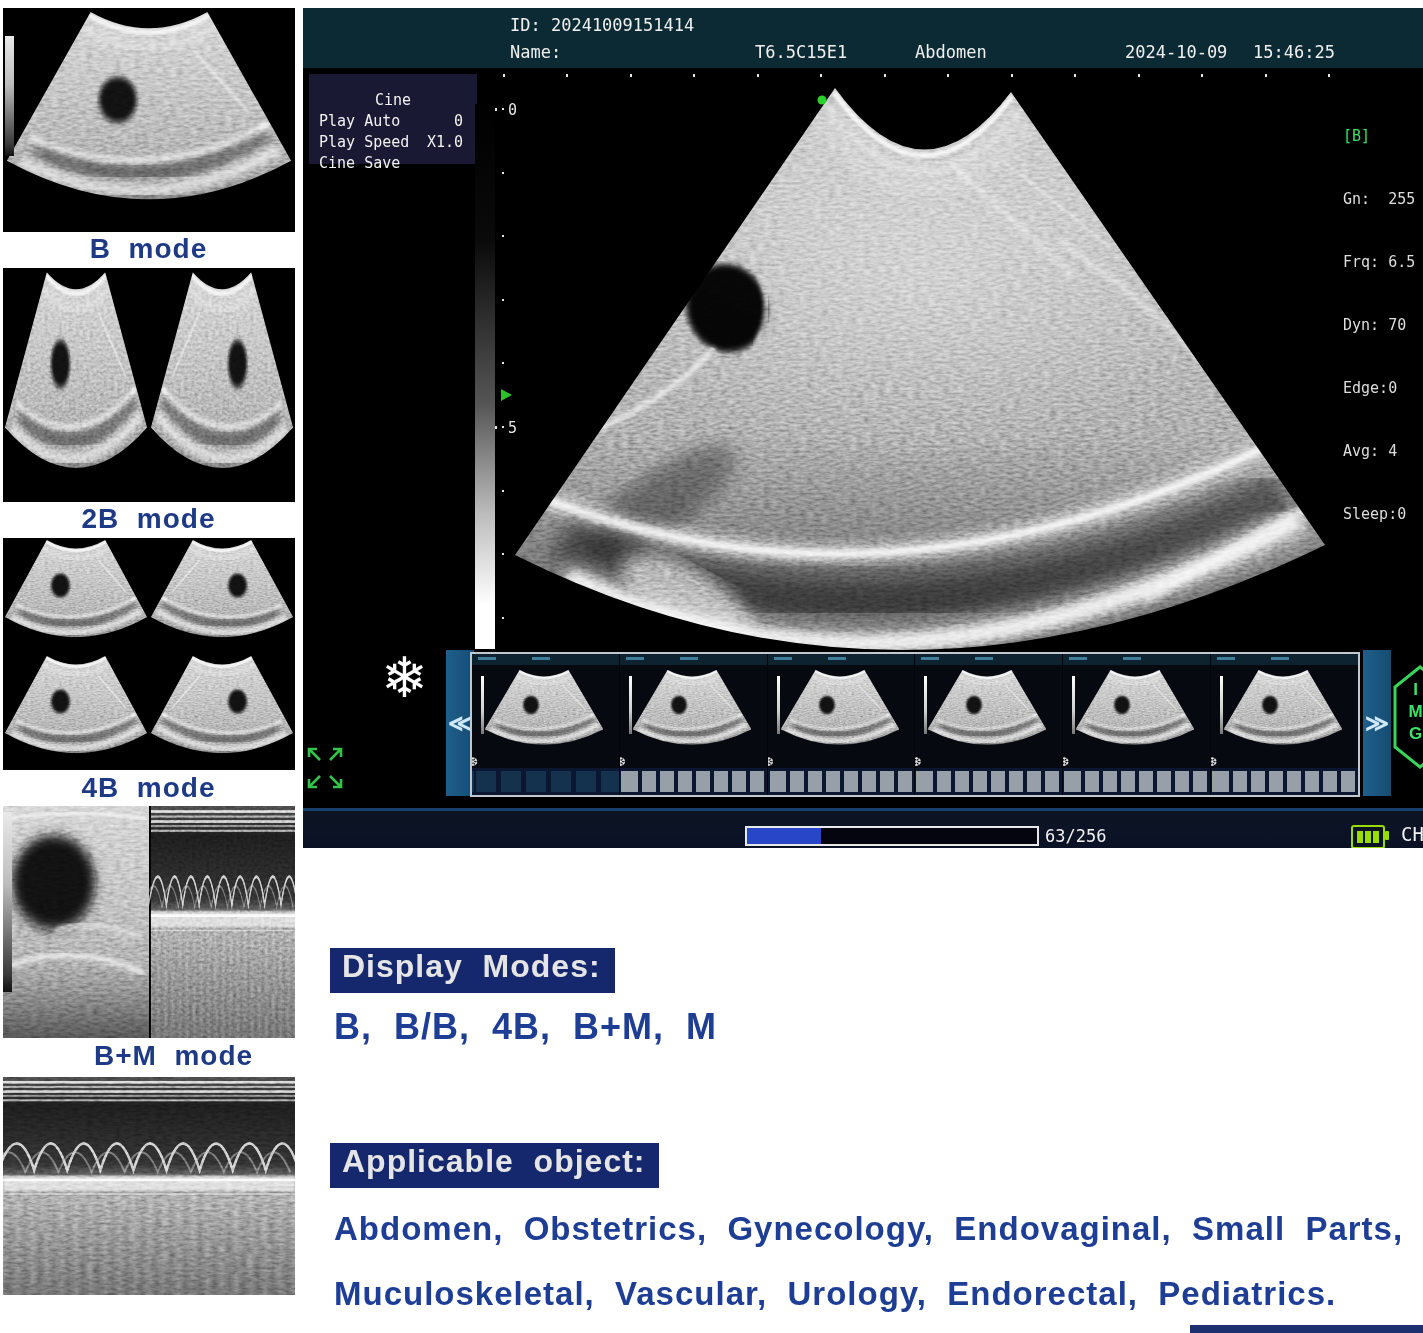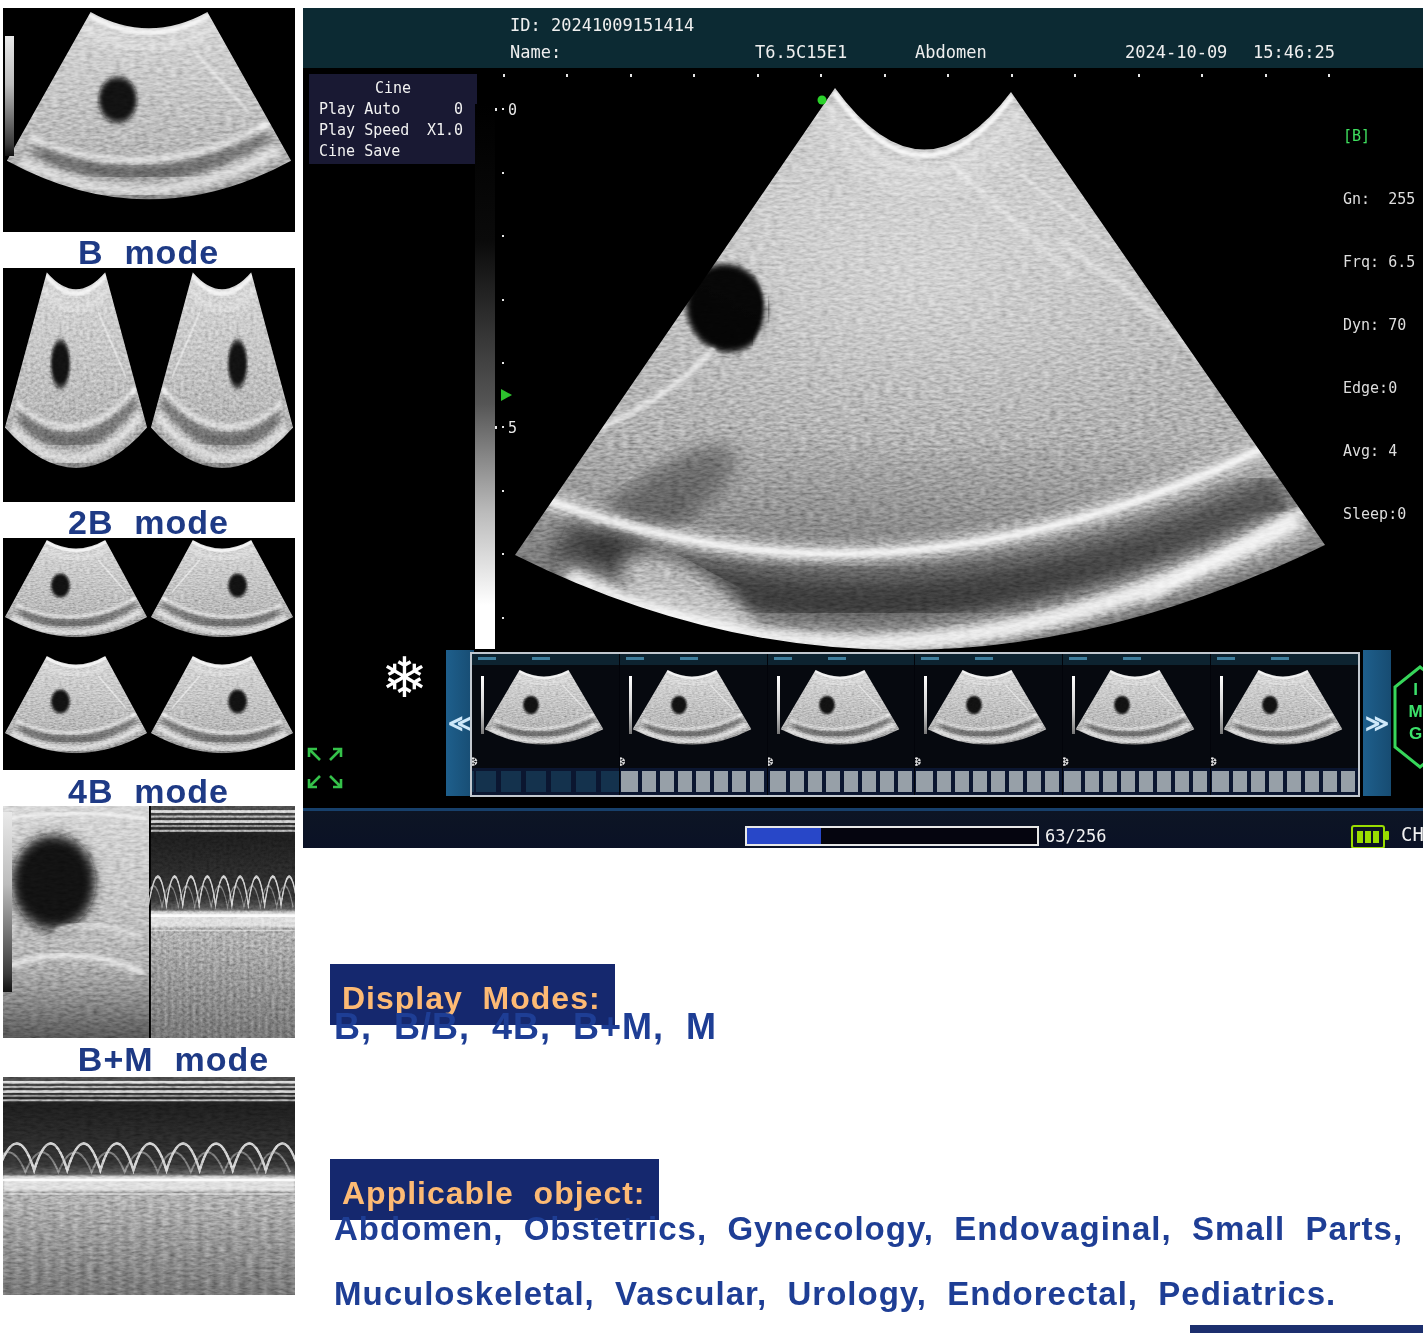--- a/index.html
+++ b/index.html
@@ -2,29 +2,29 @@
 <html><head>
 <meta charset="utf-8">
 <style>
   html,body{margin:0;padding:0;background:#fff;}
   #stage{position:relative;width:1423px;height:1333px;background:#fff;overflow:hidden;
          font-family:"Liberation Sans",sans-serif;}
   .abs{position:absolute;}
   
   .thumb{position:absolute;left:3px;width:292px;background:#000;overflow:hidden;}
   .mode-label{position:absolute;left:0;width:297px;text-align:center;
-      font-weight:bold;font-size:34px;color:#1e3a85;letter-spacing:1px;white-space:pre;}
+      font-weight:bold;font-size:28px;color:#1e3a85;letter-spacing:1px;white-space:pre;}
   .mini-graybar{position:absolute;width:9px;background:linear-gradient(to bottom,#e9e9e9,#bdbdbd 40%,#3a3a3a 90%,#111);}
   
   #screen{position:absolute;left:303px;top:8px;width:1120px;height:840px;background:#000;overflow:hidden;}
   #scr-header{position:absolute;left:0;top:0;width:1120px;height:60px;background:#0c2a33;
       font-family:"DejaVu Sans Mono",monospace;color:#efefef;font-size:17px;}
   #scr-header span{position:absolute;white-space:pre;}
   #cine-panel{position:absolute;left:6px;top:66px;width:168px;height:90px;background:#191933;
-      font-family:"DejaVu Sans Mono",monospace;color:#f2f2f2;font-size:15px;padding-top:4px;box-sizing:border-box;}
+      font-family:"DejaVu Sans Mono",monospace;color:#f2f2f2;font-size:15px;padding-top:16px;box-sizing:border-box;}
   .cine-row{display:flex;padding:0 14px 0 10px;line-height:21px;}
   .cine-row .val{margin-left:auto;}
   .cine-title{text-align:center;line-height:21px;}
   #params{position:absolute;left:1040px;top:76px;width:80px;
       font-family:"DejaVu Sans Mono",monospace;font-size:15px;color:#dedede;line-height:21px;white-space:pre;}
   #mode-badge{color:#3fe05f;}
   .hruler{position:absolute;left:200px;top:66px;width:833px;height:3px;
       background:repeating-linear-gradient(to right,#e6e6e6 0 2px,transparent 2px 63.5px);}
   .vruler{position:absolute;left:199px;top:100px;width:2px;height:545px;
       background:repeating-linear-gradient(to bottom,#e6e6e6 0 2px,transparent 2px 63.6px);}
@@ -60,22 +60,22 @@
   #progress{position:absolute;left:442px;top:15px;width:294px;height:20px;border:2px solid #e8e8e8;
       background:#05050f;box-sizing:border-box;}
   #progress-fill{height:100%;background:#2847c8;}
   #counter{position:absolute;left:742px;top:15px;color:#f2f2f2;font-family:"DejaVu Sans Mono",monospace;font-size:17px;}
   #battery{position:absolute;left:1048px;top:14px;width:30px;height:20px;border:2px solid #9add00;border-radius:3px;
       display:flex;align-items:center;justify-content:center;gap:2px;}
   #battery::after{content:"";position:absolute;right:-6px;top:4px;width:4px;height:9px;background:#9add00;border-radius:1px;}
   #battery span{width:6px;height:12px;background:#9add00;display:block;}
   #ch-label{position:absolute;left:1098px;top:12px;color:#f2f2f2;font-family:"DejaVu Sans Mono",monospace;font-size:19px;}
   
-  .info-head{position:absolute;background:#15286e;color:#fdba74;font-weight:bold;font-size:32px;
-      letter-spacing:1px;padding:16px 14px 8px 12px;white-space:pre;margin-top:16px;}
+  .info-head{position:absolute;background:#15286e;color:#e5e5e5;font-weight:bold;font-size:32px;
+      letter-spacing:1px;padding:0 14px 8px 12px;white-space:pre;}
   .info-text{position:absolute;color:#1e3e95;font-weight:bold;font-size:33px;letter-spacing:1px;white-space:pre;}
   #corner-bar{position:absolute;left:1190px;top:1325px;width:233px;height:8px;background:#1c2f6e;}
   .speckle{mix-blend-mode:overlay;opacity:.75;}
   .ln{stroke:#f2f2f2;fill:none;stroke-linecap:round;}
 </style>
 </head>
 <body>
 
 <svg width="0" height="0" style="position:absolute" aria-hidden="true">
   <defs>

